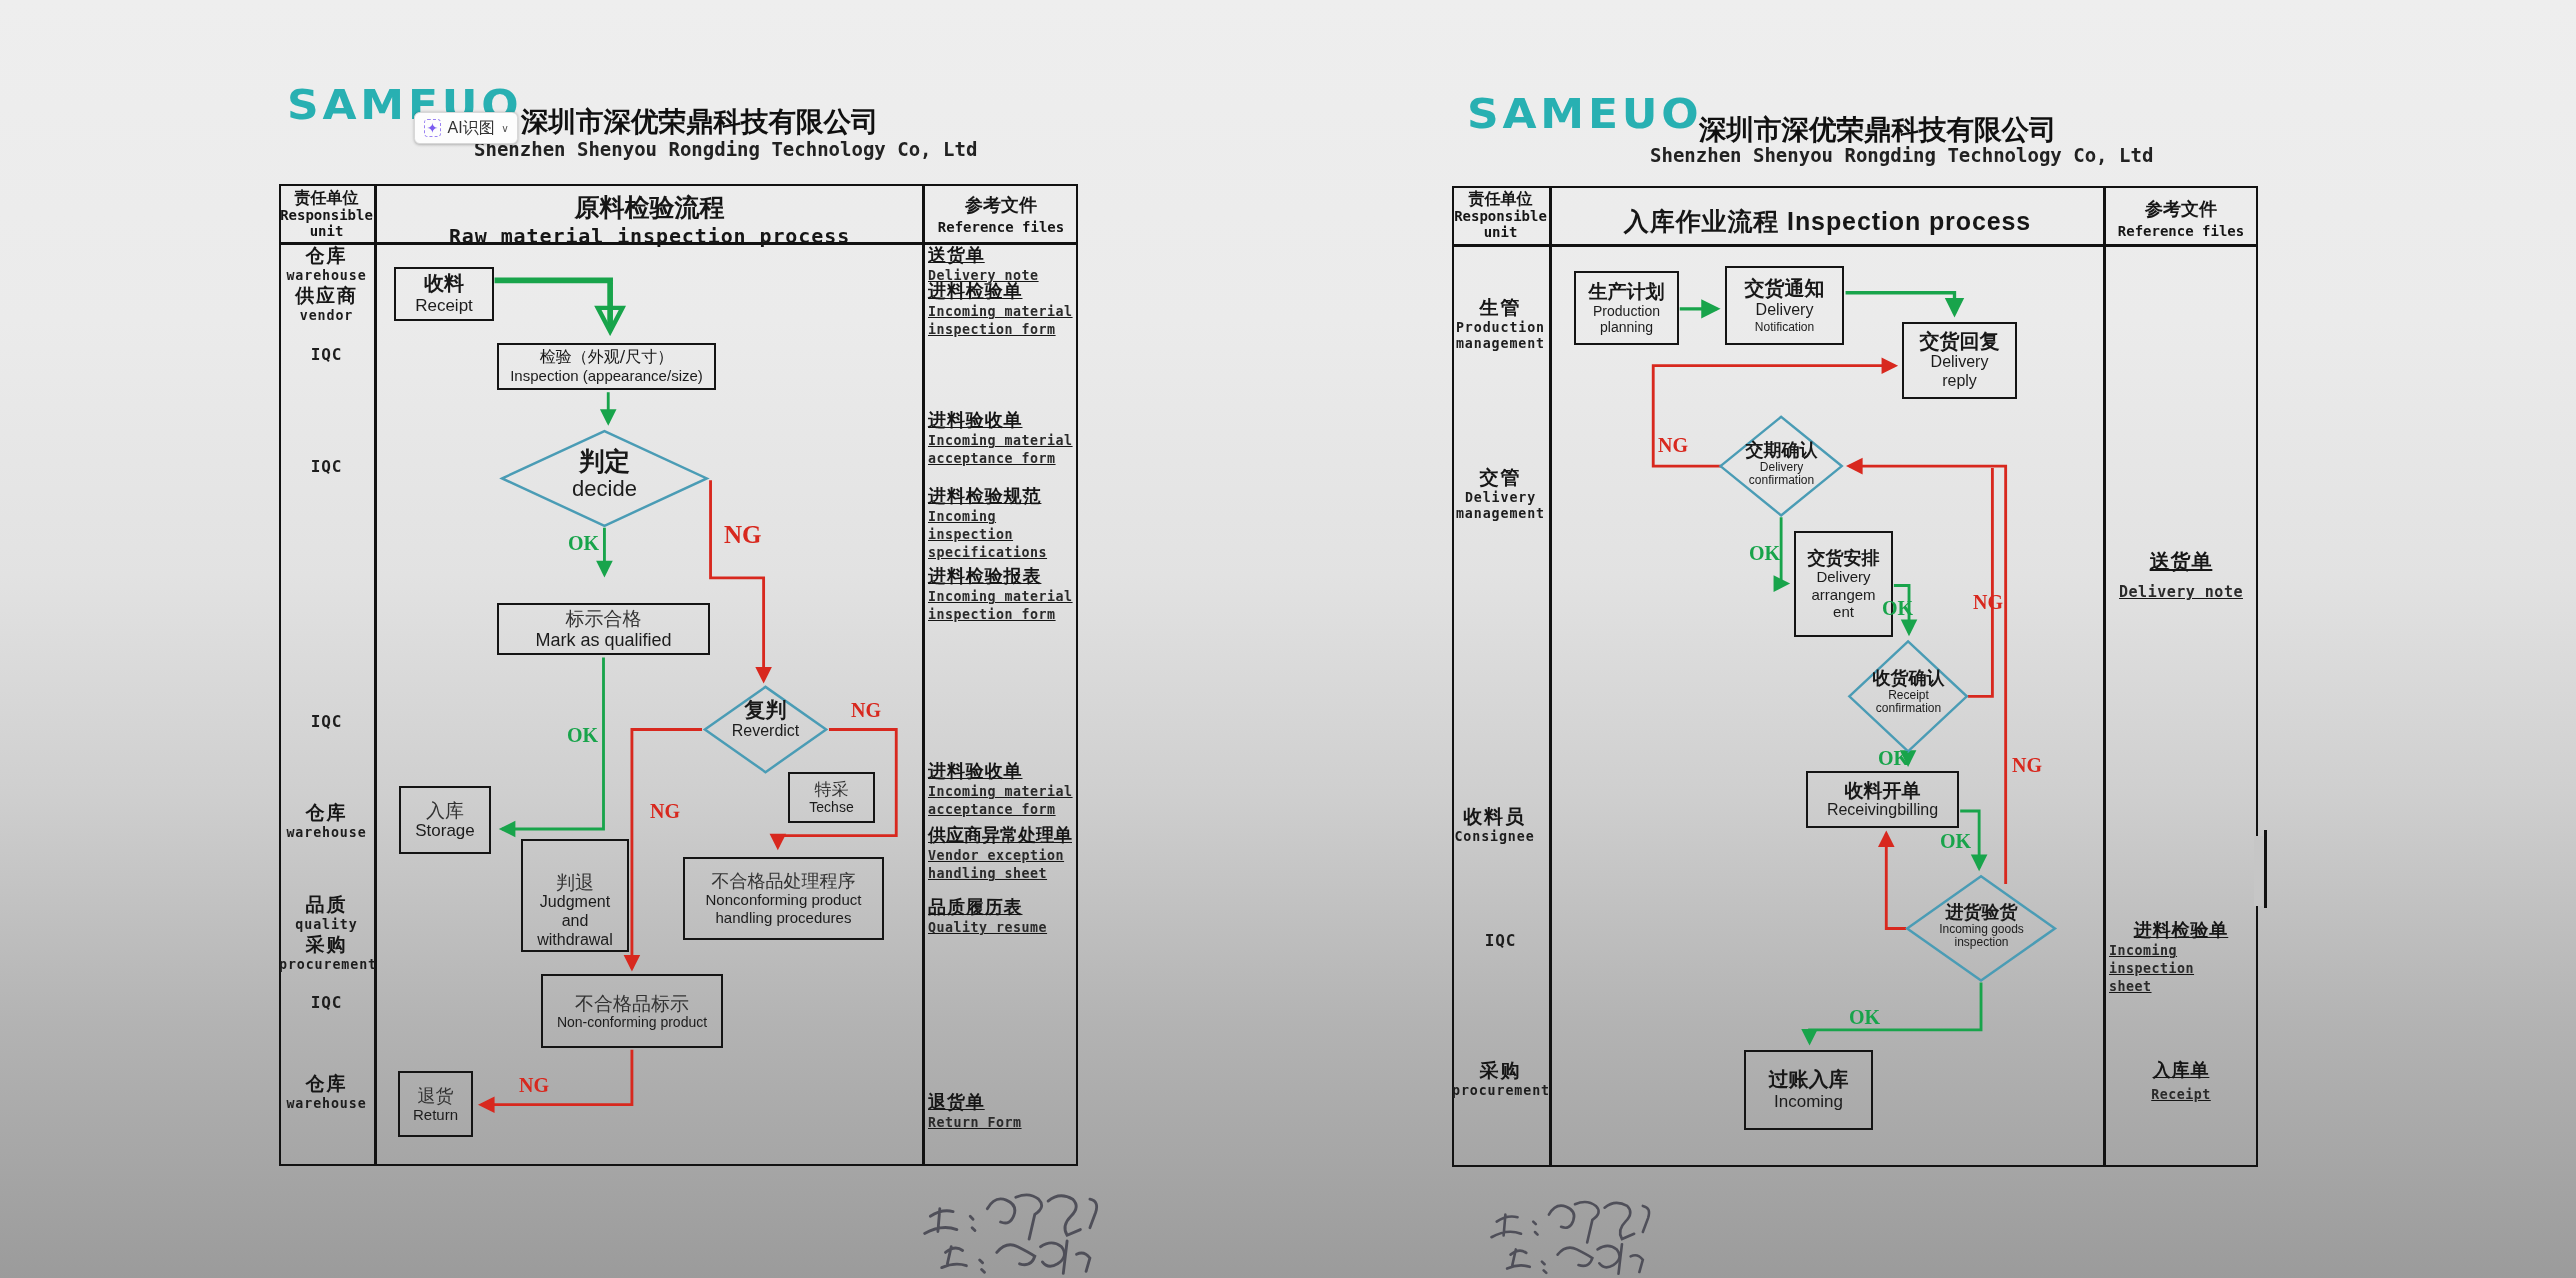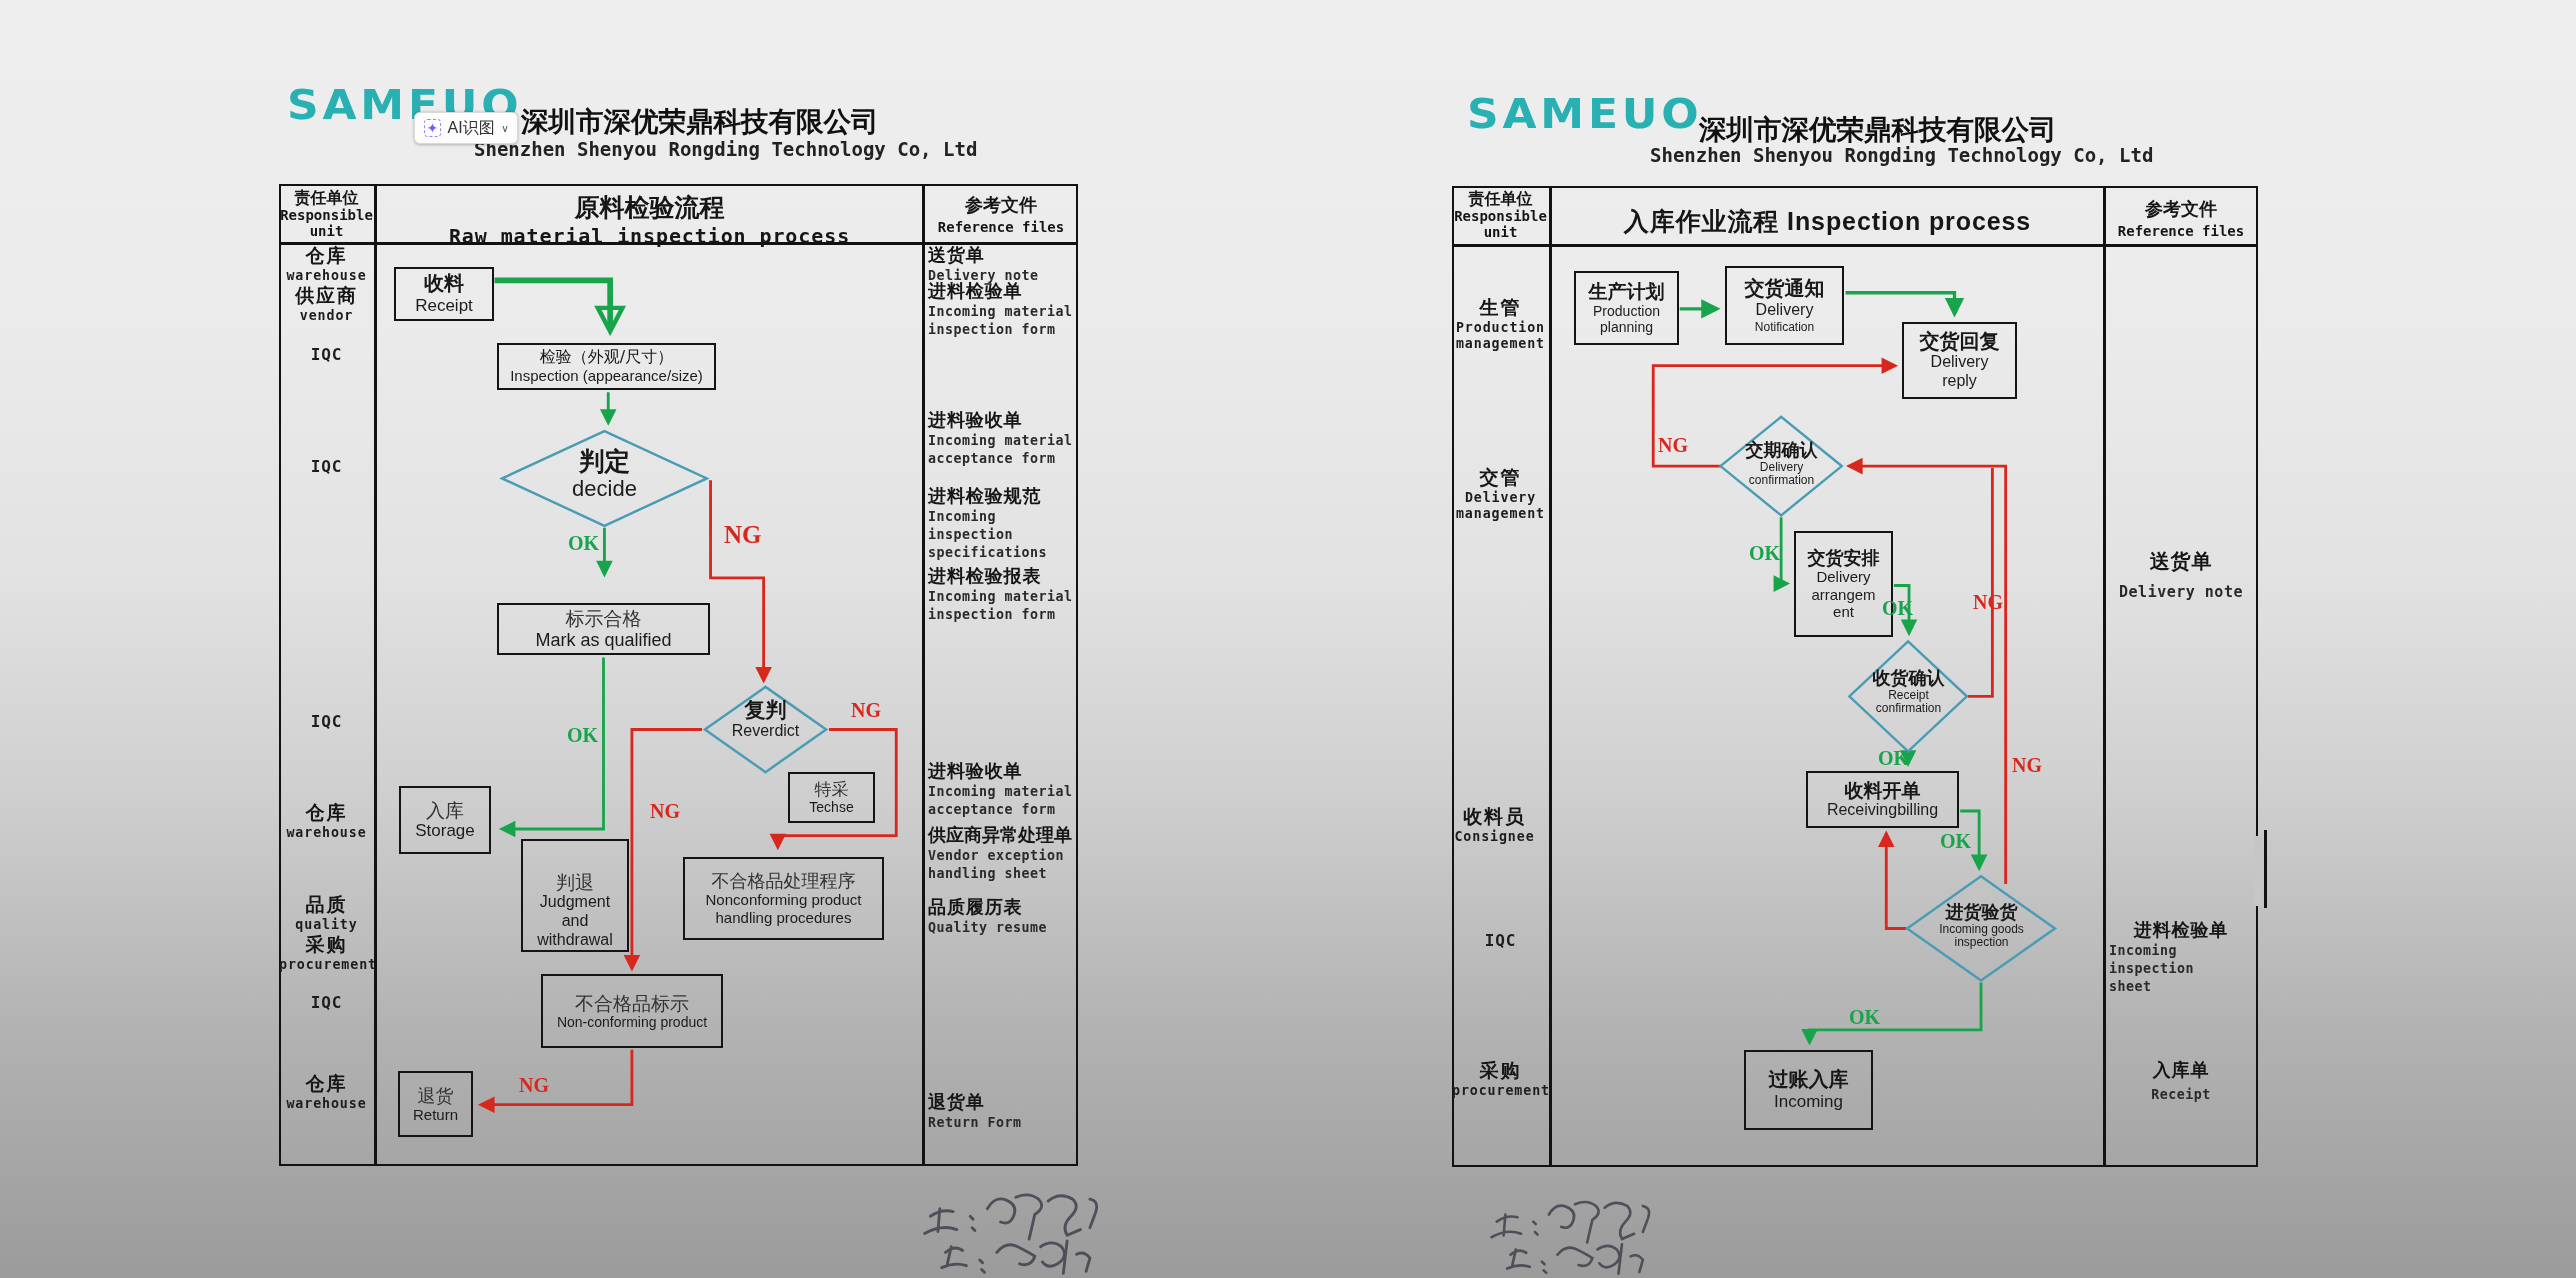--- a/index.html
+++ b/index.html
@@ -17,21 +17,21 @@
   .badge .chev{font-size:10.4px;color:#555;}
   .tbl{position:absolute;border:2.8px solid #121212;box-sizing:border-box;}
   .line{position:absolute;background:#121212;}
   .hdr-zh{font-weight:700;font-size:16px;}
   .hdr-en{font-family:"DejaVu Sans Mono",monospace;font-weight:700;font-size:14px;}
   .title-zh{font-weight:700;font-size:25px;}
   .title-en{font-family:"DejaVu Sans Mono",monospace;font-weight:700;font-size:20px;letter-spacing:0.9px;}
   .unit{position:absolute;text-align:center;line-height:1.25;}
   .u-zh{font-weight:700;font-size:19px;letter-spacing:1.9px;}
   .u-en{font-family:"DejaVu Sans Mono",monospace;font-weight:700;font-size:13.3px;letter-spacing:0.9px;color:#1d1d1d;}
-  .refblk{position:absolute;line-height:1.3;}
+  .refblk{position:absolute;line-height:1.3;text-decoration:underline;}
   .r-zh{font-weight:700;font-size:18px;letter-spacing:0.9px;}
   .r-en{font-family:"DejaVu Sans Mono",monospace;font-weight:700;font-size:13.3px;letter-spacing:0.5px;color:#2a2a2a;line-height:1.35;}
   .node{position:absolute;border:2.4px solid #141414;box-sizing:border-box;display:flex;flex-direction:column;
     align-items:center;justify-content:center;text-align:center;line-height:1.18;}
   .n-zh{font-weight:700;font-family:"DejaVu Sans",sans-serif;color:#181818;}
   .n-en{font-family:"Liberation Sans",sans-serif;color:#1c1c1c;}
   .dtext{position:absolute;text-align:center;line-height:1.15;pointer-events:none;}
   .tag{position:absolute;font-family:"Liberation Serif",serif;font-weight:700;}
   .tag.ok{color:#18a44b;font-size:20px;}
   .tag.ng{color:#d8281e;font-size:20px;}

